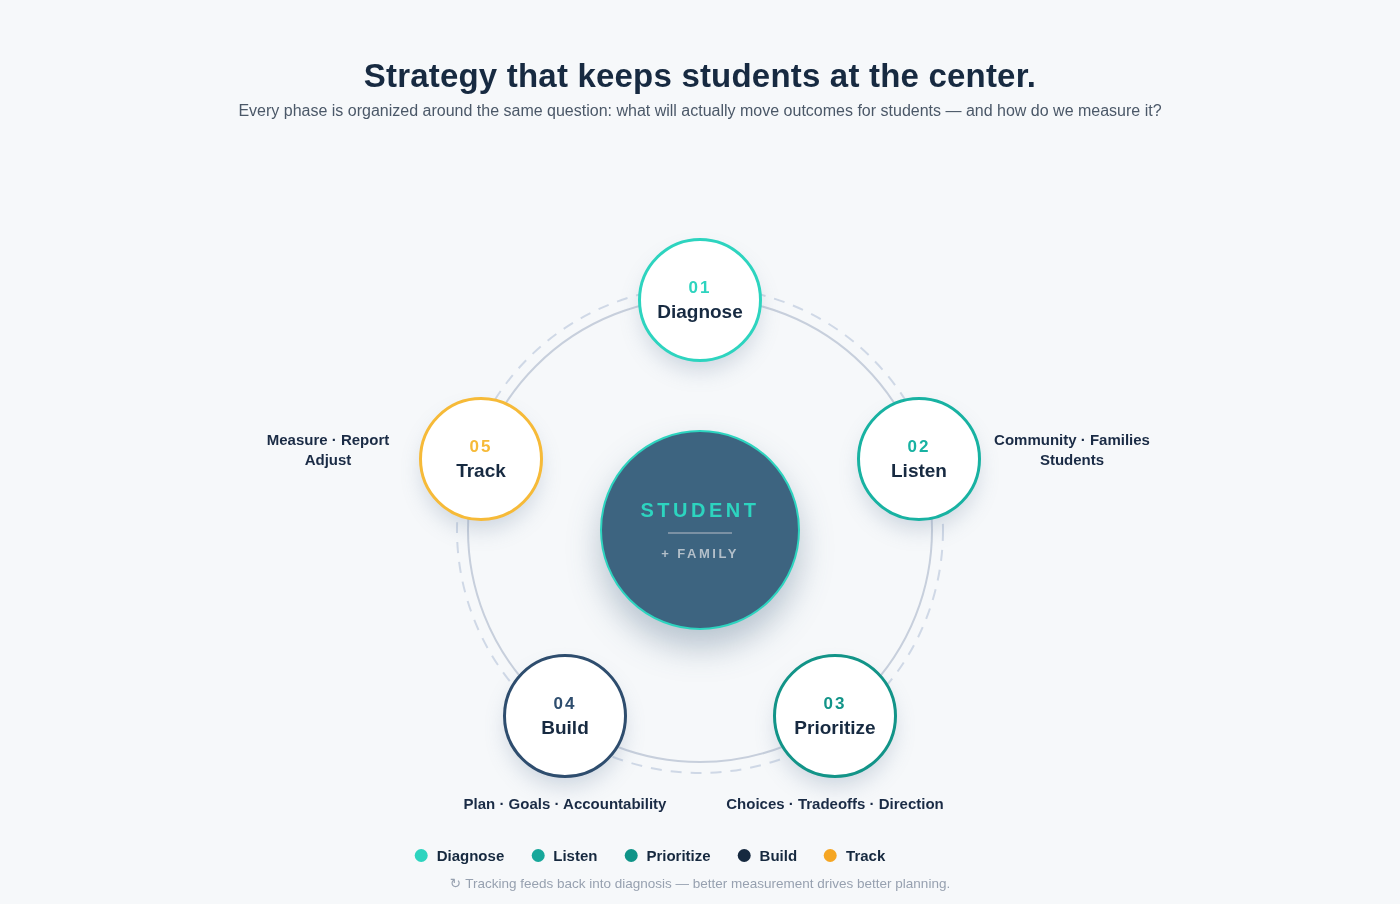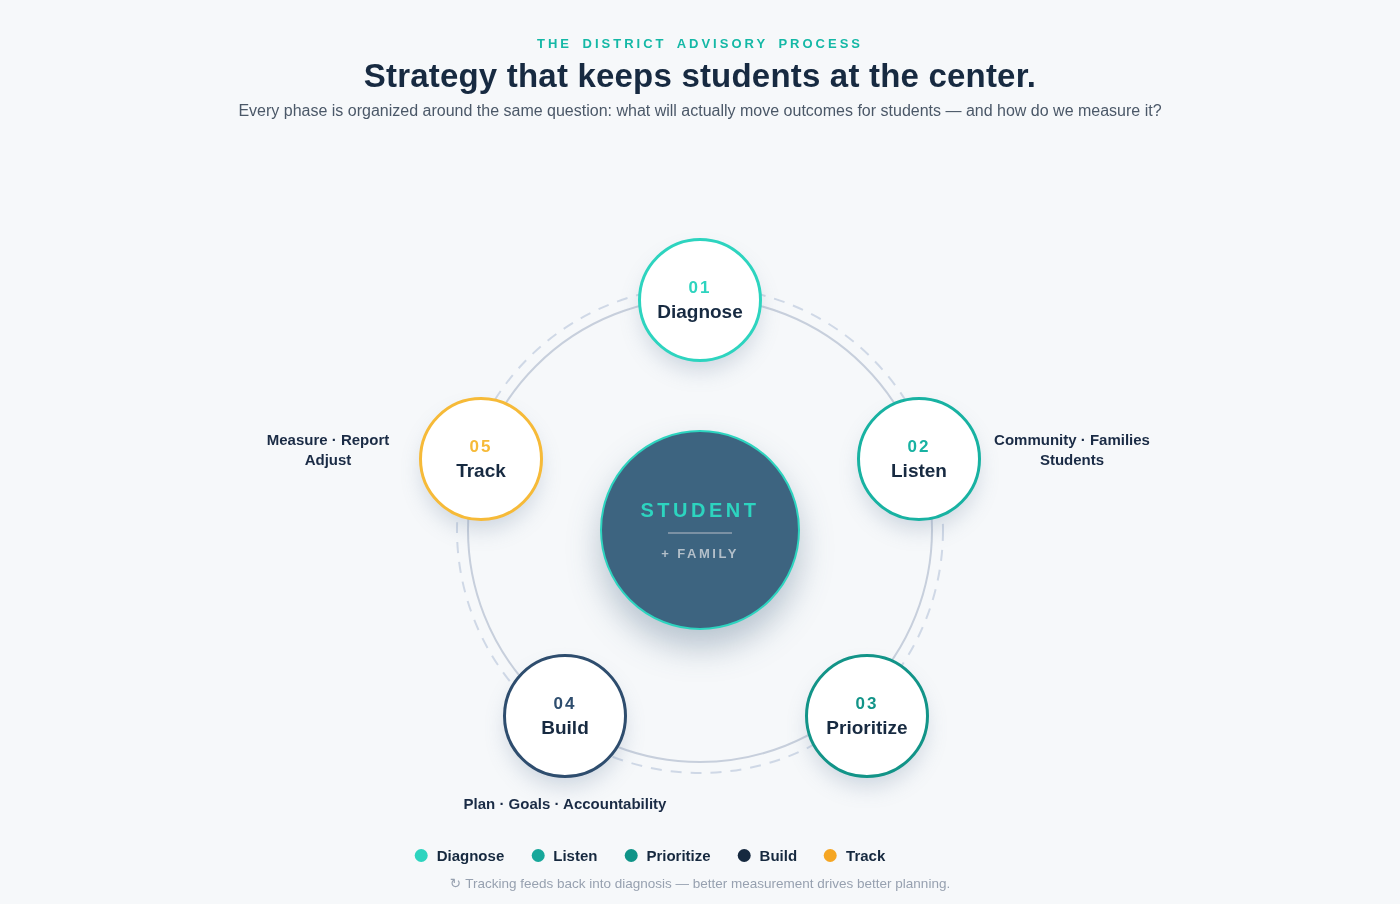--- a/index.html
+++ b/index.html
@@ -49,21 +49,21 @@
     position: absolute; z-index: 2;
     width: 124px; height: 124px; border-radius: 50%;
     background: #ffffff; border: 3px solid;
     display: flex; flex-direction: column; align-items: center; justify-content: center;
     box-shadow: 0 12px 22px -4px rgba(109, 131, 161, 0.30);
   }
   .node-number { font-size: 17px; font-weight: bold; letter-spacing: 2px; margin-bottom: 3px; }
   .node-name { font-size: 19px; font-weight: bold; color: #172a41; }
   .node-diagnose   { left: 638px; top: 238px; }
   .node-listen     { left: 857px; top: 397px; }
-  .node-prioritize { left: 805px; top: 654px; text-align: right; }
+  .node-prioritize { left: 773px; top: 654px; text-align: right; }
   .node-build      { left: 503px; top: 654px; }
   .node-track      { left: 419px; top: 397px; }
 
   
   .outer-label {
     position: absolute; z-index: 2;
     font-size: 15px; font-weight: bold; color: #1a2b45;
     line-height: 20px; text-align: center;
   }
   .label-top    { top: 183px; left: 0; width: 100%; }
@@ -86,21 +86,20 @@
     position: absolute; top: 875px; left: 0; width: 100%;
     text-align: center; font-size: 13.5px; color: #97a1b0;
   }
   .cycle-icon { margin-right: 4px; }
 </style>
 </head>
 <body style="background: rgb(246, 248, 250);">
 
 <div class="stage">
 
-  <div class="eyebrow" style="color: rgb(20, 184, 166);">THE DISTRICT ADVISORY PROCESS</div>
   <h1 class="title">Strategy that keeps students at the center.</h1>
   <div class="subtitle">Every phase is organized around the same question: what will actually move outcomes for students — and how do we measure it?</div>
 
   <svg class="rings" width="1400" height="904" viewBox="0 0 1400 904">
     <circle class="ring-dashed" cx="700" cy="530" r="243"></circle>
     <circle class="ring-solid" cx="700" cy="530" r="232"></circle>
   </svg>
 
   <div class="center-circle" style="background: rgb(61, 100, 128); border-color: rgb(45, 212, 191);">
     <div class="center-primary" style="color: rgb(45, 212, 191);">STUDENT</div>
@@ -139,20 +138,21 @@
     <div>Students</div>
   </div>
 
   <div class="outer-label label-left">
     <div>Measure · Report</div>
     <div>Adjust</div>
   </div>
 
   <div class="outer-label label-bl">Plan · Goals · Accountability</div>
 
+  <div class="outer-label label-br">Choices · Tradeoffs · Direction</div>
 
   <div class="legend">
     <div class="legend-item">
       <span class="legend-dot" style="background: rgb(45, 212, 191);"></span>
       <span class="legend-label">Diagnose</span>
     </div>
     <div class="legend-item">
       <span class="legend-dot" style="background: rgb(23, 167, 154);"></span>
       <span class="legend-label">Listen</span>
     </div>

